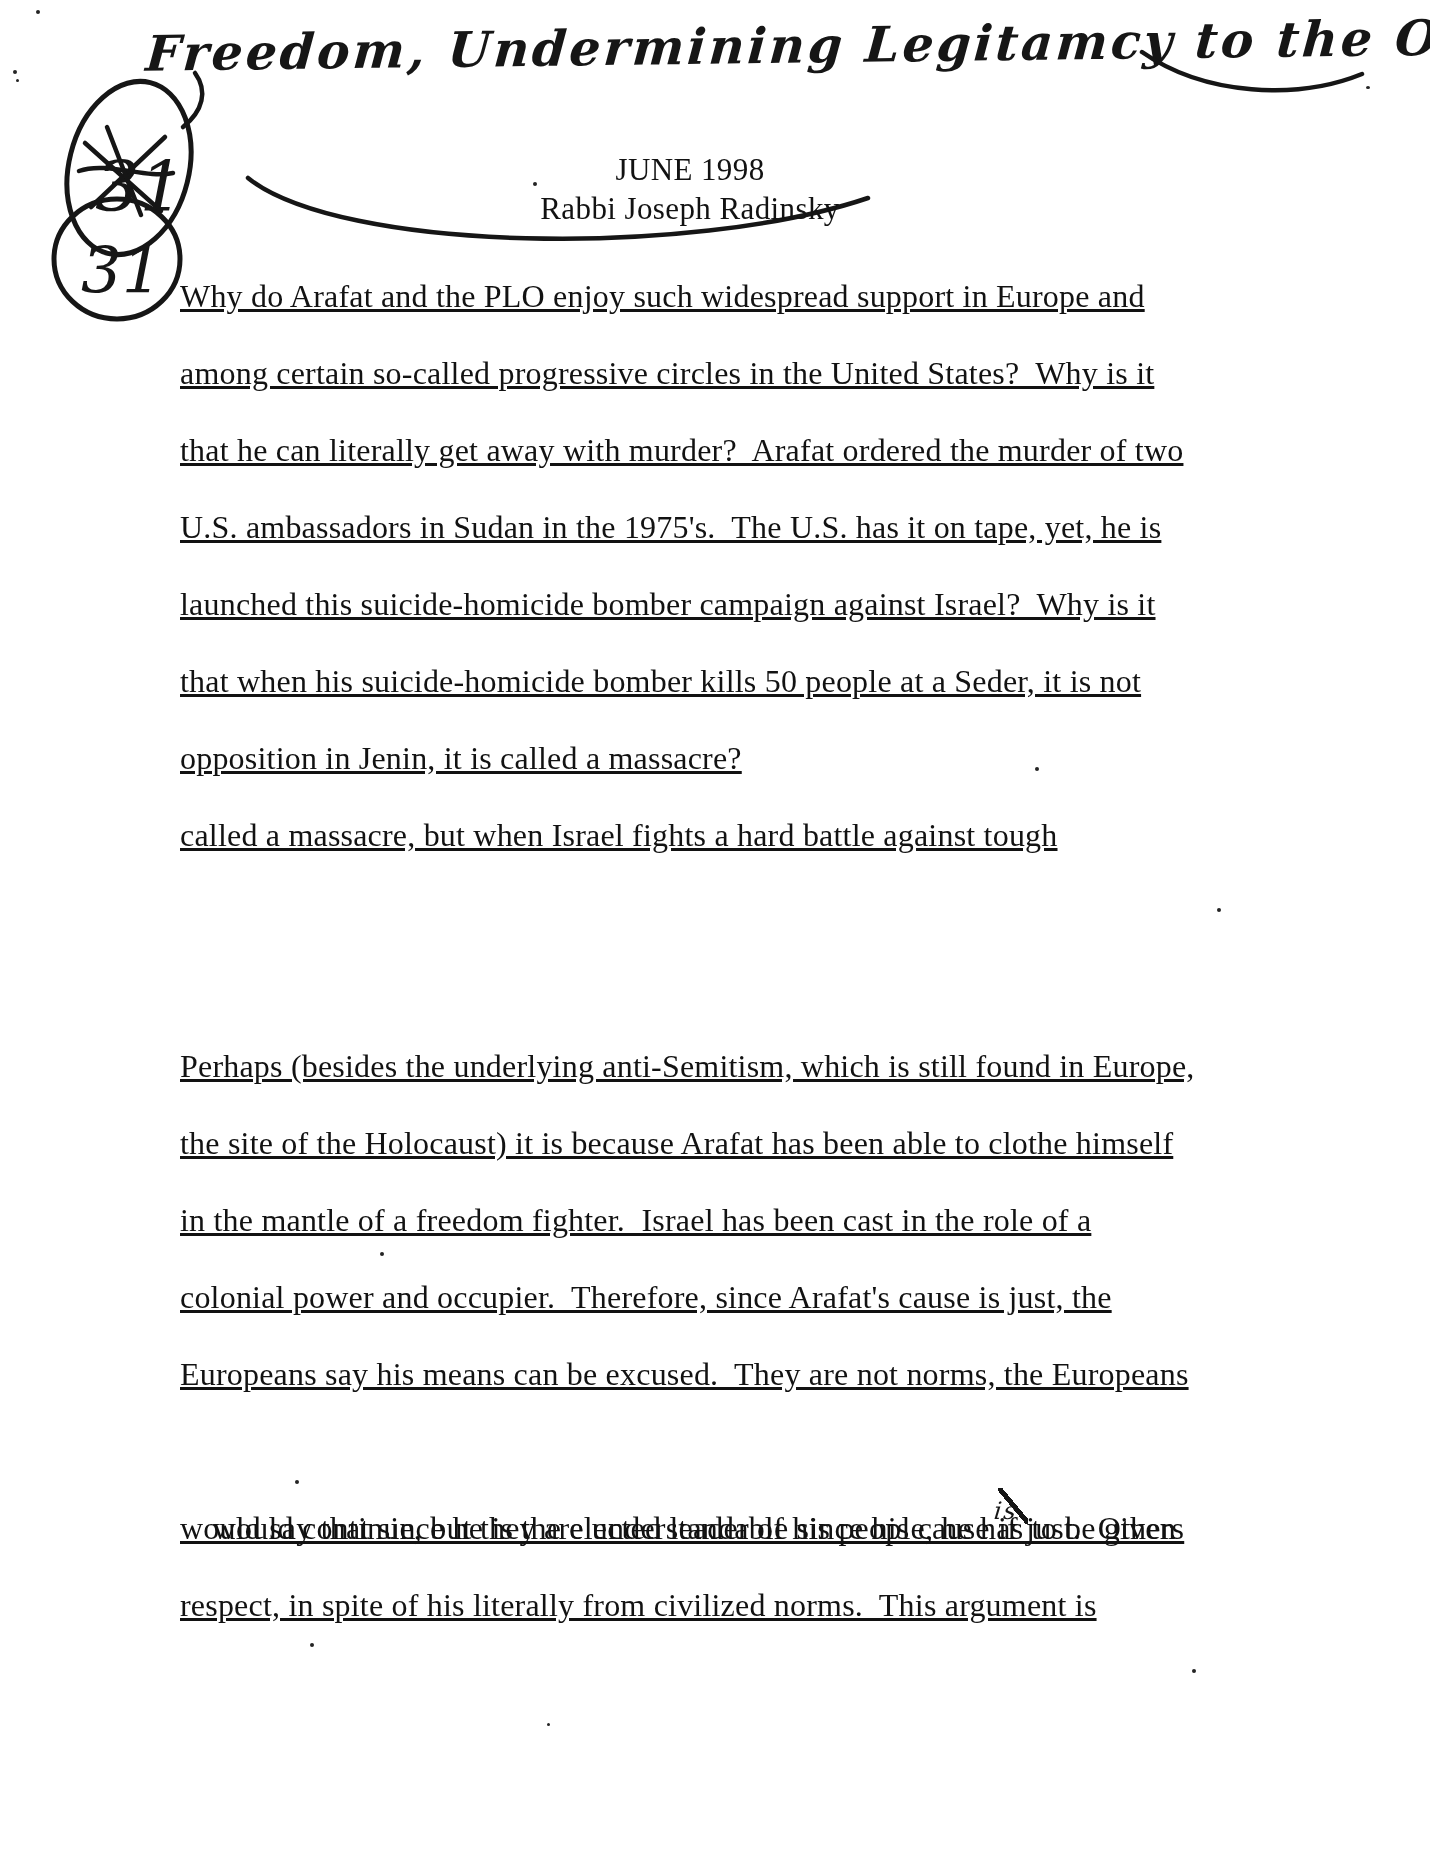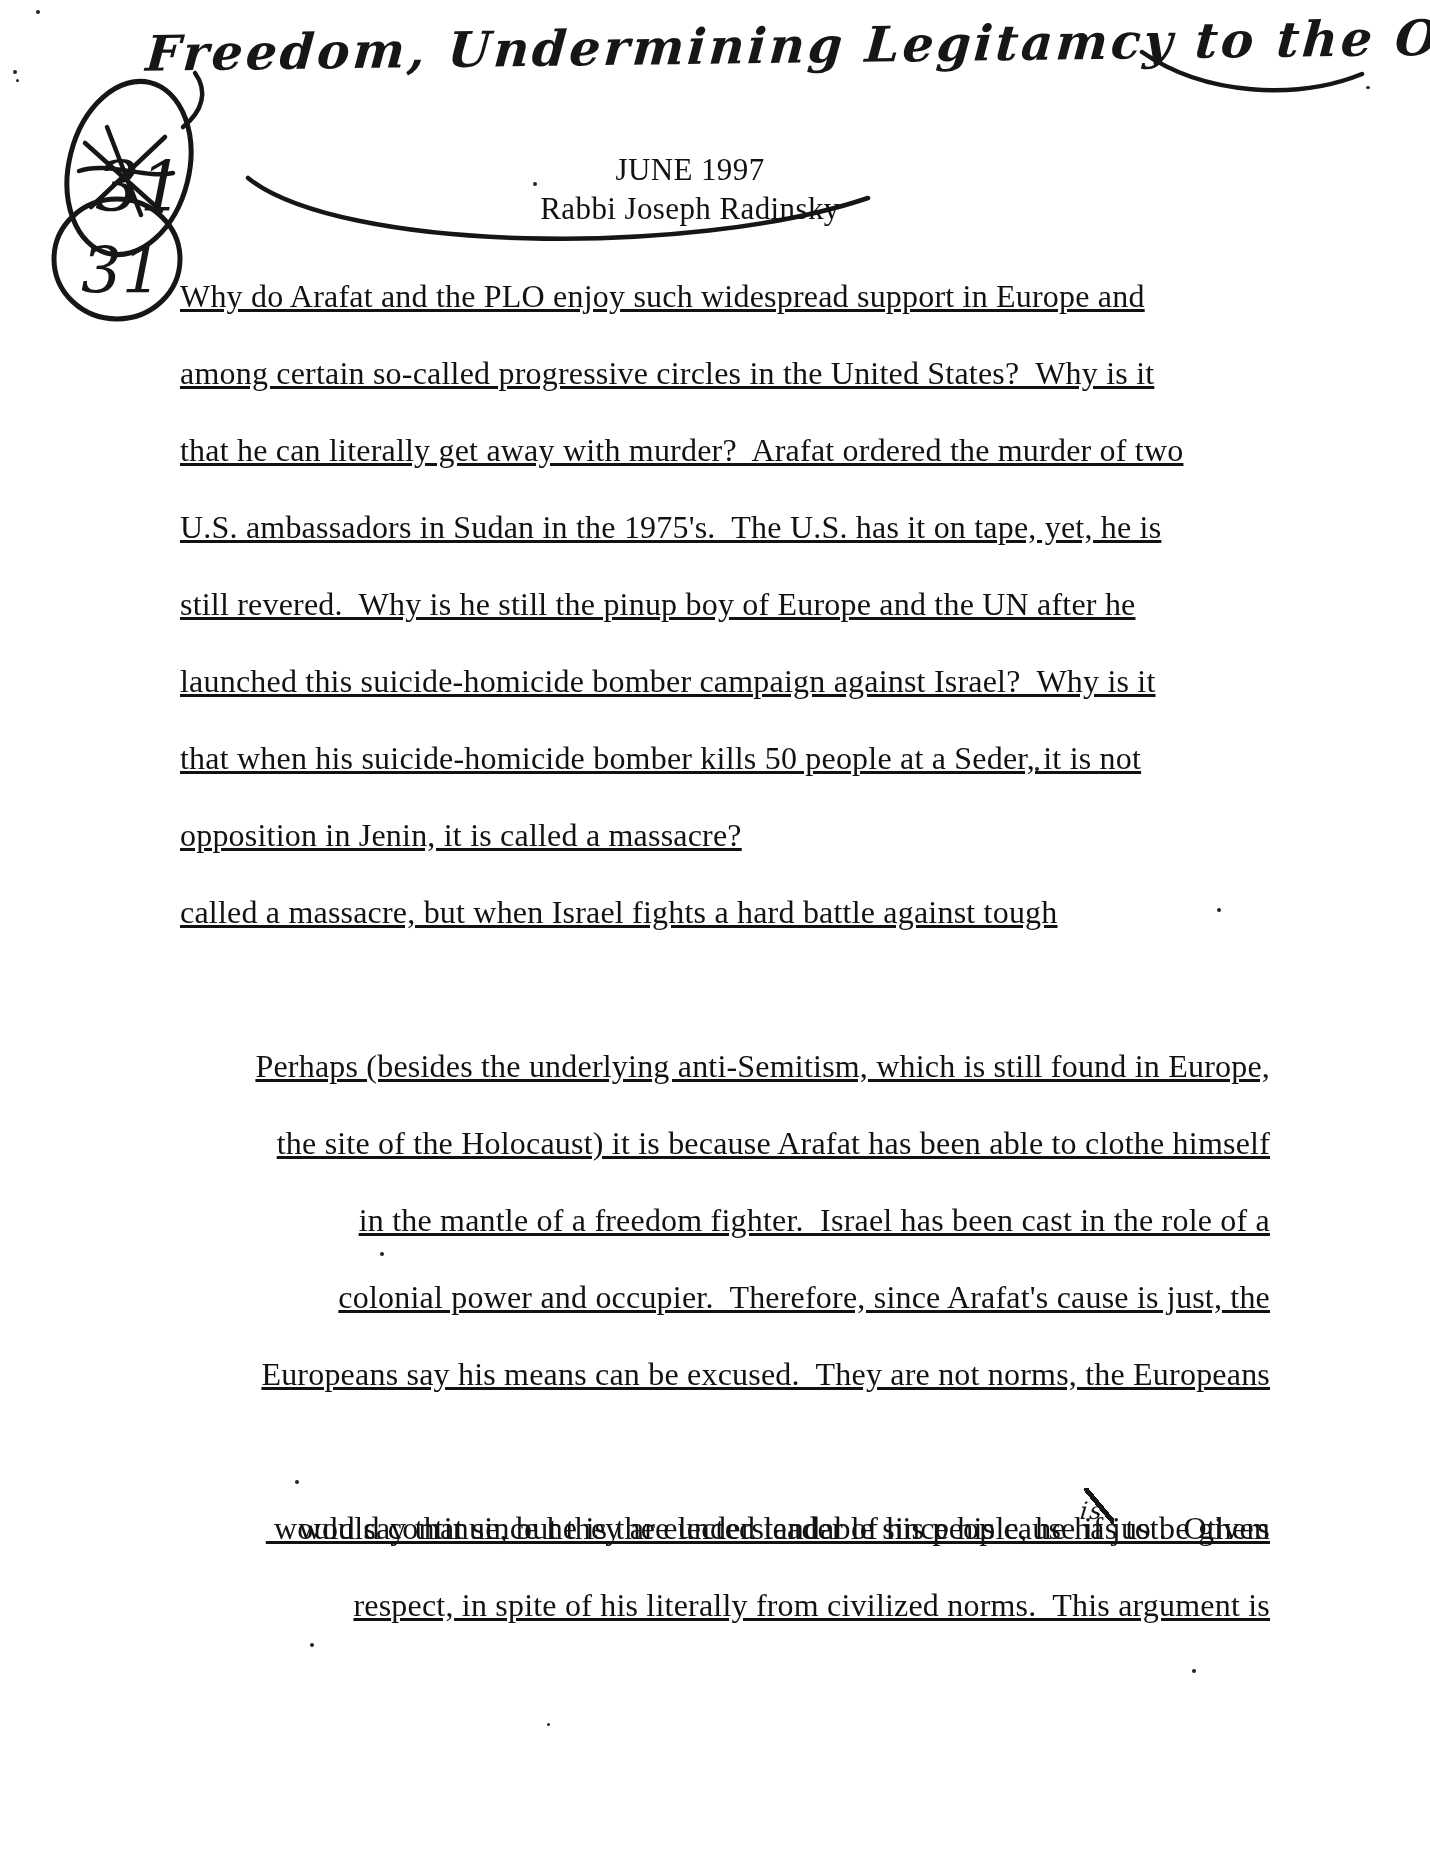--- a/index.html
+++ b/index.html
@@ -24,21 +24,21 @@
   .strokes { position:absolute; left:0; top:0; pointer-events:none; }
   
   .typed-header {
     position:absolute; left:180px; top:150px; width:1020px;
     text-align:center; font-size:31px; line-height:39px;
     letter-spacing:0.4px;
   }
   
   .para { position:absolute; left:180px; width:1090px; }
   #para1 { top:258px; }
-  #para2 { top:1028px;text-align:right; }
+  #para2 { top:1028px; }
   .line {
     display:block; line-height:77px; height:77px;
     font-size:32px; letter-spacing:0.2px; white-space:pre;text-decoration:underline;
   }
   .seg { white-space:pre;margin-top:20px; }
   
   .typed-struck { position:relative; display:inline-block; white-space:pre; }
   .typed-struck::after {
     content:""; position:absolute; left:0px; top:-2px;
     width:30px; height:36px;
@@ -72,30 +72,29 @@
   <g stroke="#161616" stroke-width="4.5" fill="none" stroke-linecap="round">
     <path d="M 40 78 L 116 146"></path>
     <path d="M 46 142 L 120 72"></path>
     <path d="M 34 106 C 62 96, 100 114, 128 108"></path>
     <path d="M 62 62 L 96 150"></path>
   </g>
   <text x="36" y="228" font-family="DejaVu Serif, serif" font-style="italic" font-size="64" fill="#161616">31</text>
 </svg>
 
 <div class="typed-header">
-  <div>JUNE 1997</div>
+  <div>JUNE 1998</div>
   <div>Rabbi Joseph Radinsky</div>
 </div>
 
 <div id="para1" class="para">
   <span class="line">Why do Arafat and the PLO enjoy such widespread support in Europe and</span>
   <span class="line">among certain so-called progressive circles in the United States?  Why is it</span>
   <span class="line">that he can literally get away with murder?  Arafat ordered the murder of two</span>
   <span class="line">U.S. ambassadors in Sudan in the 1975's.  The U.S. has it on tape, yet, he is</span>
-  <span class="line">still revered.  Why is he still the pinup boy of Europe and the UN after he</span>
   <span class="line">launched this suicide-homicide bomber campaign against Israel?  Why is it</span>
   <span class="line">that when his suicide-homicide bomber kills 50 people at a Seder, it is not</span>
   <span class="line">opposition in Jenin, it is called a massacre?</span>
   <span class="line">called a massacre, but when Israel fights a hard battle against tough</span>
 </div>
 
 <div id="para2" class="para">
   <span class="line">Perhaps (besides the underlying anti-Semitism, which is still found in Europe,</span>
   <span class="line">the site of the Holocaust) it is because Arafat has been able to clothe himself</span>
   <span class="line">in the mantle of a freedom fighter.  Israel has been cast in the role of a</span>

